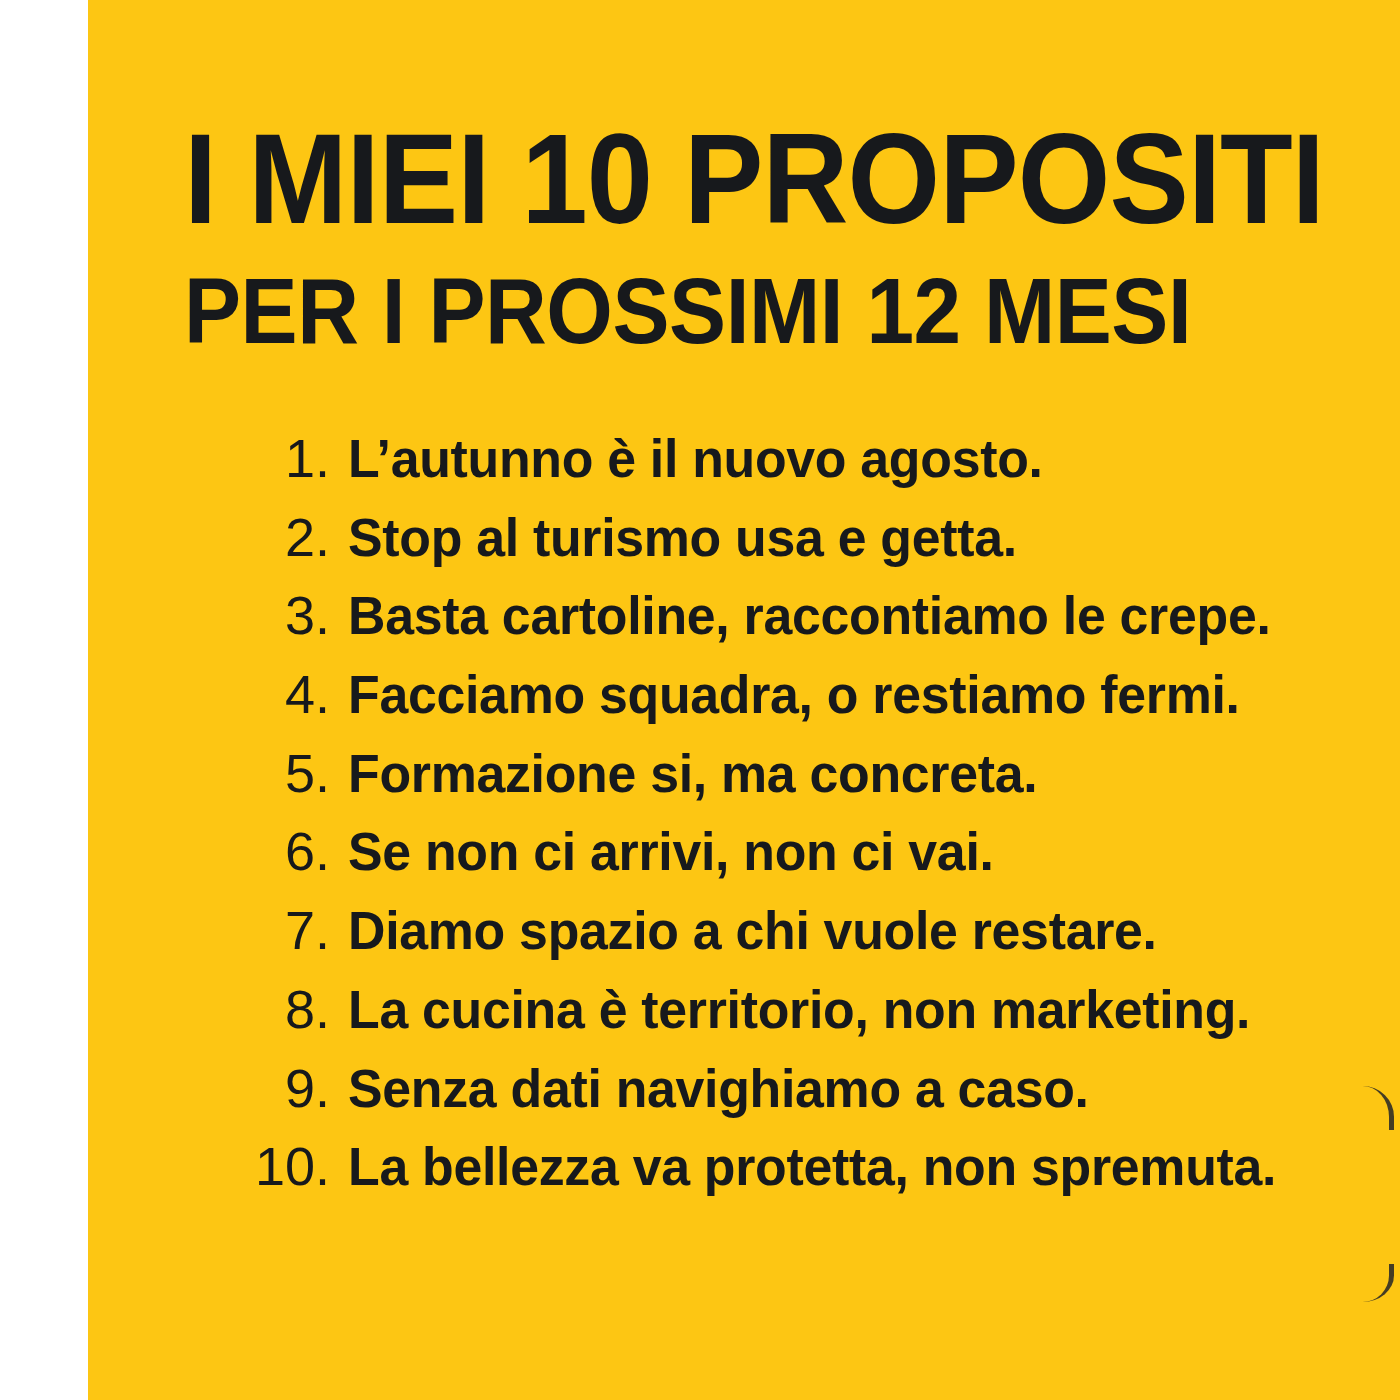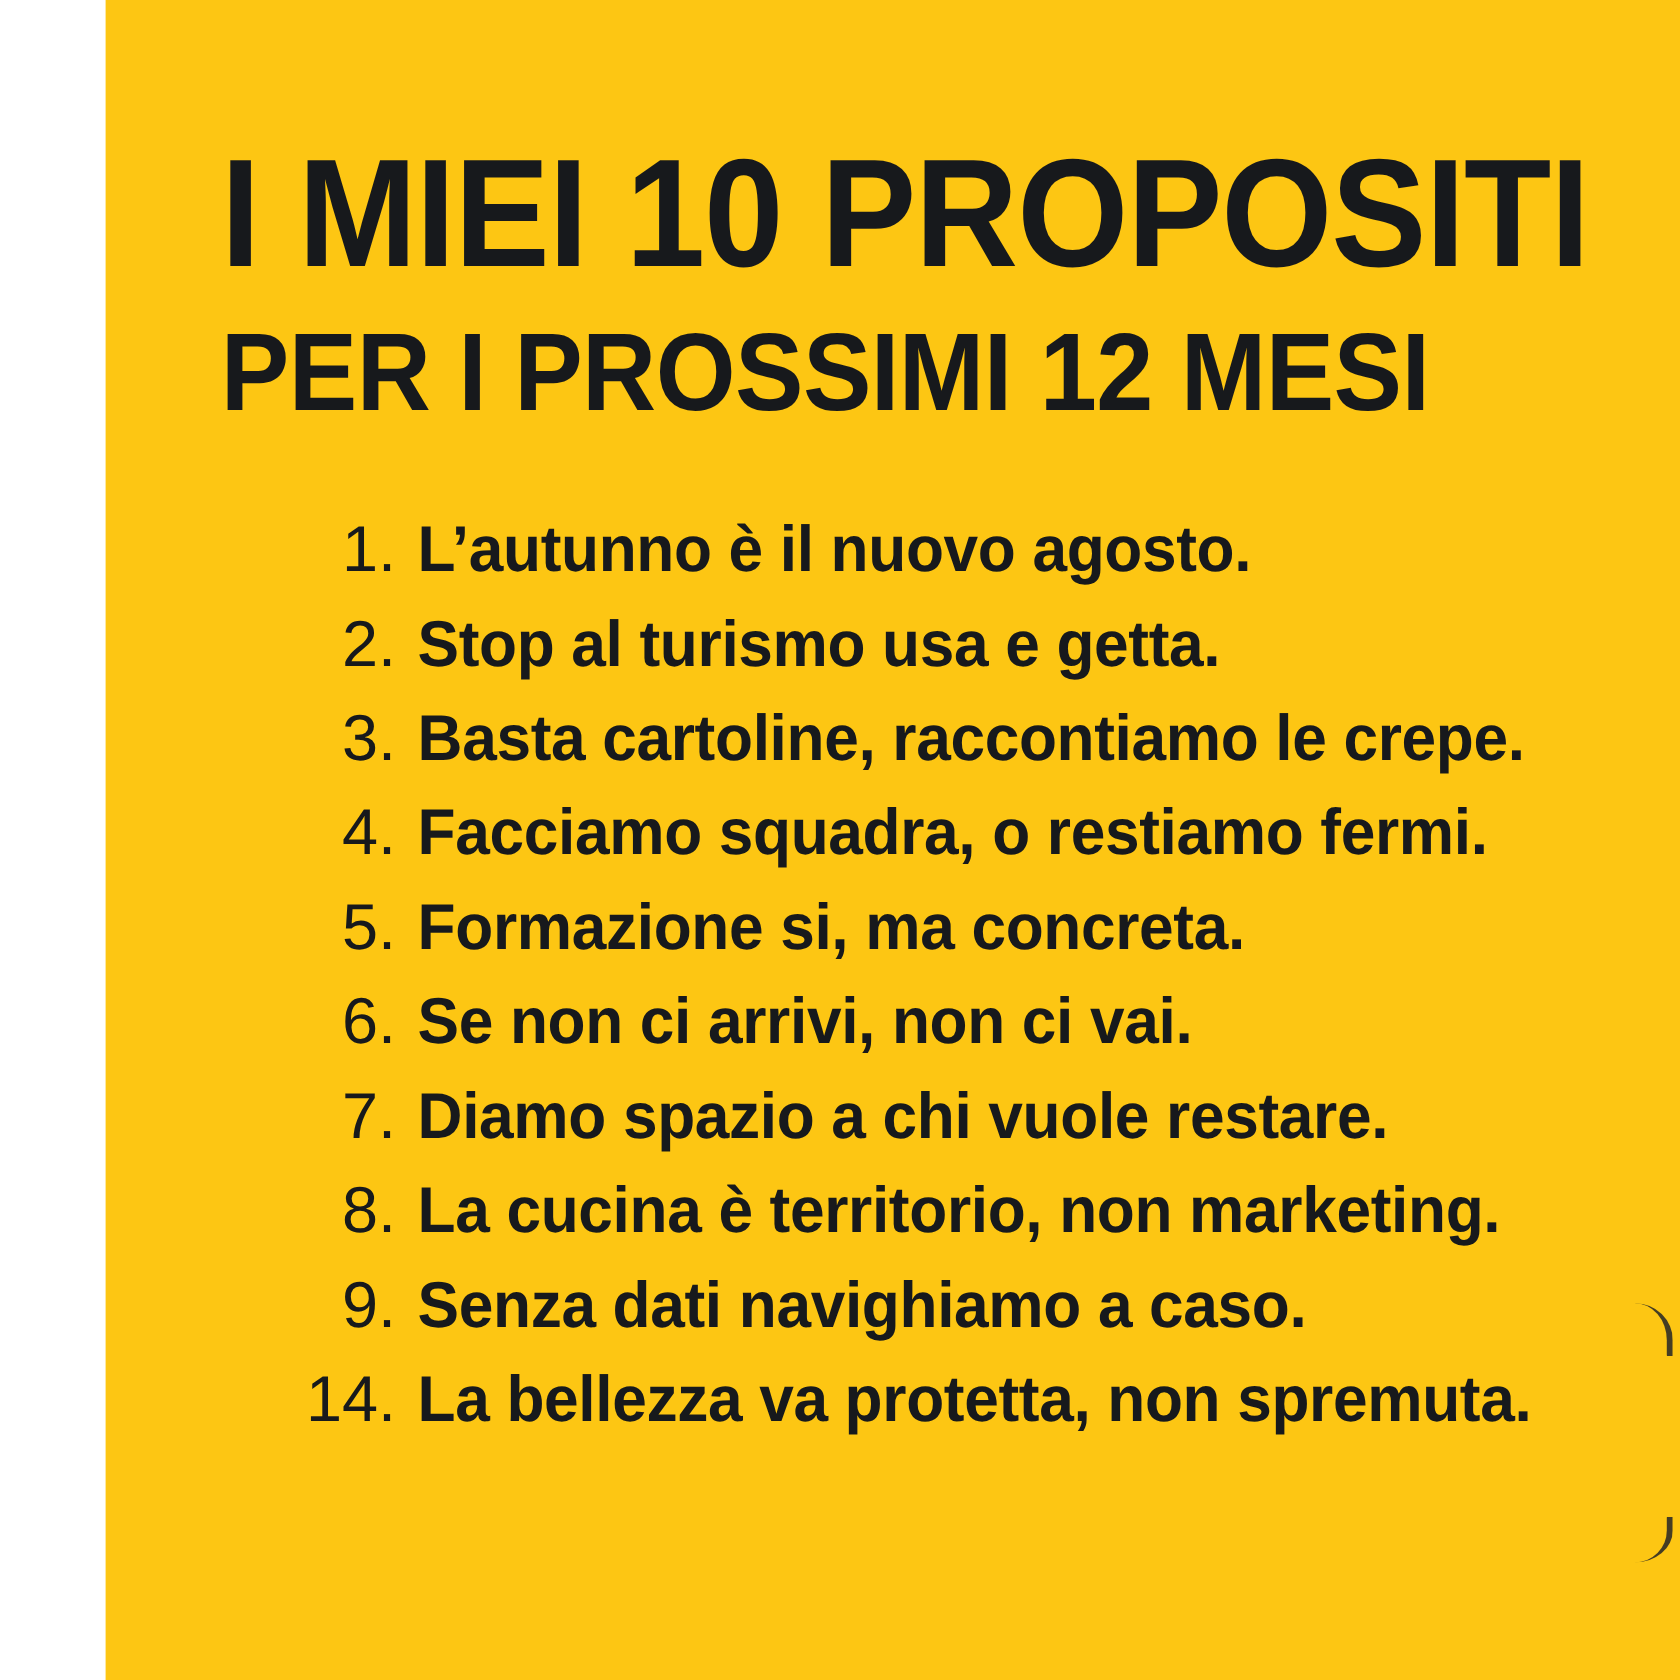--- a/index.html
+++ b/index.html
@@ -168,21 +168,21 @@
       </li>
       <li class="proposal-item">
         <span class="proposal-num">8.</span>
         <span class="proposal-text">La cucina è territorio, non marketing.</span>
       </li>
       <li class="proposal-item">
         <span class="proposal-num">9.</span>
         <span class="proposal-text">Senza dati navighiamo a caso.</span>
       </li>
       <li class="proposal-item">
-        <span class="proposal-num">14.</span>
+        <span class="proposal-num">10.</span>
         <span class="proposal-text">La bellezza va protetta, non spremuta.</span>
       </li>
     </ol>
 
     <div class="curl-mark"></div>
     <div class="curl-mark second"></div>
 
   </div>
 </div>
 

